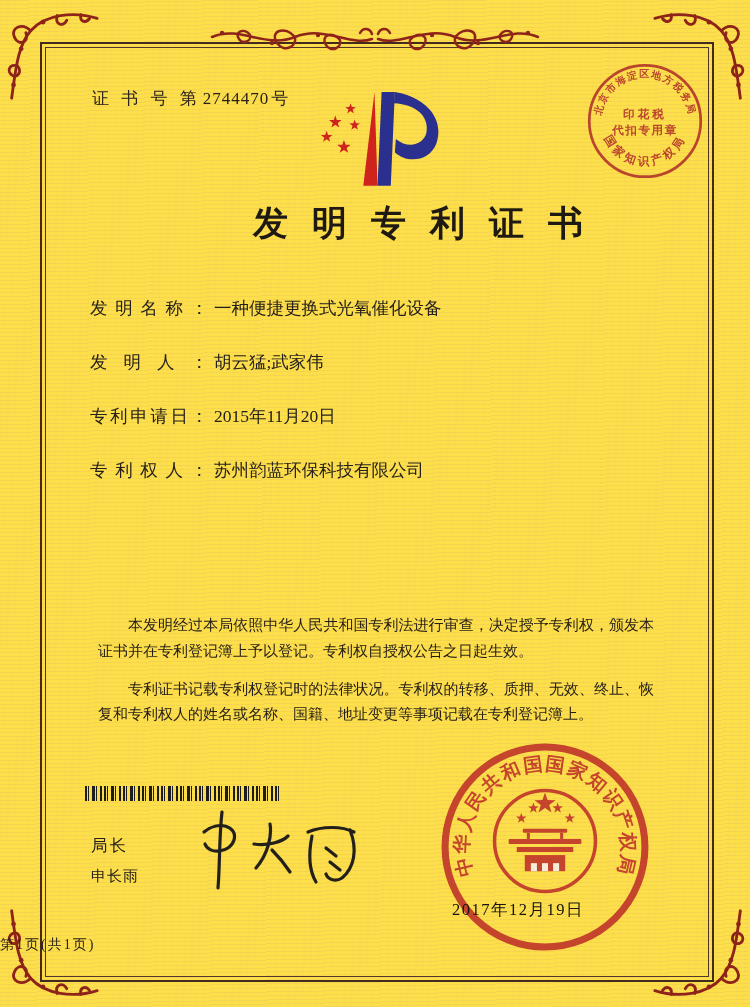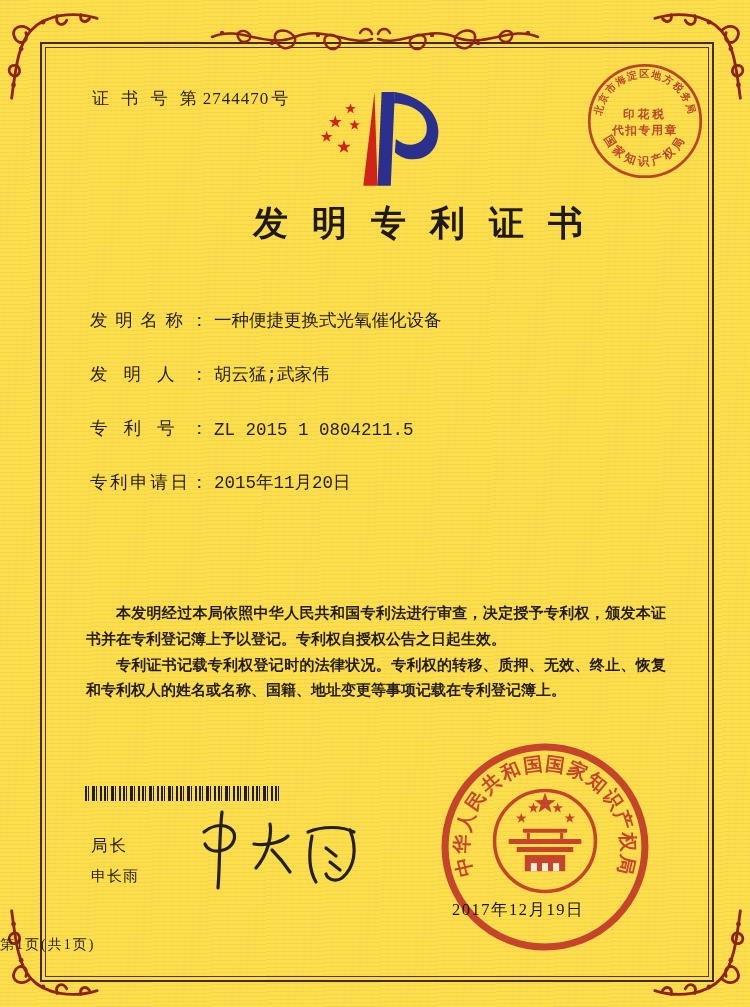--- a/index.html
+++ b/index.html
@@ -52,35 +52,35 @@
   .tax-stamp{left:584px;top:60px;opacity:.92;}
   .logo{left:296px;top:88px;}
 
   .title{
     left:0;top:200px;width:750px;
     text-align:center;
     font-size:35px;font-weight:700;color:#1f1913;
     letter-spacing:24px;text-indent:24px;padding-left:43px;
   }
 
-  .fields{left:90px;top:308px;width:575px;font-family:Liberation Mono, monospace;}
+  .fields{left:90px;top:296px;width:575px;}
   .field-row{margin-bottom:30px;font-size:17.5px;white-space:nowrap;}
   .field-label{
     display:inline-block;width:118px;
     text-align:justify;text-align-last:justify;
     vertical-align:bottom;
   }
   .field-value{padding-left:6px;}
 
   .paras{
     left:86px;top:601px;width:580px;
     font-size:15px;line-height:1.72;
     text-align:justify;color:#241d16;
   }
-  .paras p{margin:0;text-indent:2em;font-weight:bold;}
+  .paras p{margin:12px;text-indent:2em;}
 
   .barcode{
     left:85px;top:786px;width:196px;height:15px;
     background:repeating-linear-gradient(90deg,
       #1d1d1d 0 2px, transparent 2px 3px,
       #1d1d1d 3px 4px, transparent 4px 7px,
       #1d1d1d 7px 10px, transparent 10px 11px,
       #1d1d1d 11px 12px, transparent 12px 15px,
       #1d1d1d 15px 17px, transparent 17px 19px);
   }
@@ -202,24 +202,24 @@
   <div class="abs title">发明专利证书</div>
 
   <div class="abs fields">
     <div class="field-row">
       <span class="field-label">发明名称：</span><span class="field-value">一种便捷更换式光氧催化设备</span>
     </div>
     <div class="field-row">
       <span class="field-label">发明人：</span><span class="field-value">胡云猛;武家伟</span>
     </div>
     <div class="field-row">
-      <span class="field-label">专利号：</span><span class="field-value">ZL 2015 1 0804211.5</span>
-    </div>
-    <div class="field-row">
       <span class="field-label">专利申请日：</span><span class="field-value">2015年11月20日</span>
+    </div>
+    <div class="field-row">
+      <span class="field-label">专利权人：</span><span class="field-value">苏州韵蓝环保科技有限公司</span>
     </div>
   </div>
 
   <div class="abs paras">
     <p>本发明经过本局依照中华人民共和国专利法进行审查，决定授予专利权，颁发本证书并在专利登记簿上予以登记。专利权自授权公告之日起生效。</p>
     <p>专利证书记载专利权登记时的法律状况。专利权的转移、质押、无效、终止、恢复和专利权人的姓名或名称、国籍、地址变更等事项记载在专利登记簿上。</p>
   </div>
 
   <div class="abs barcode"></div>
 

